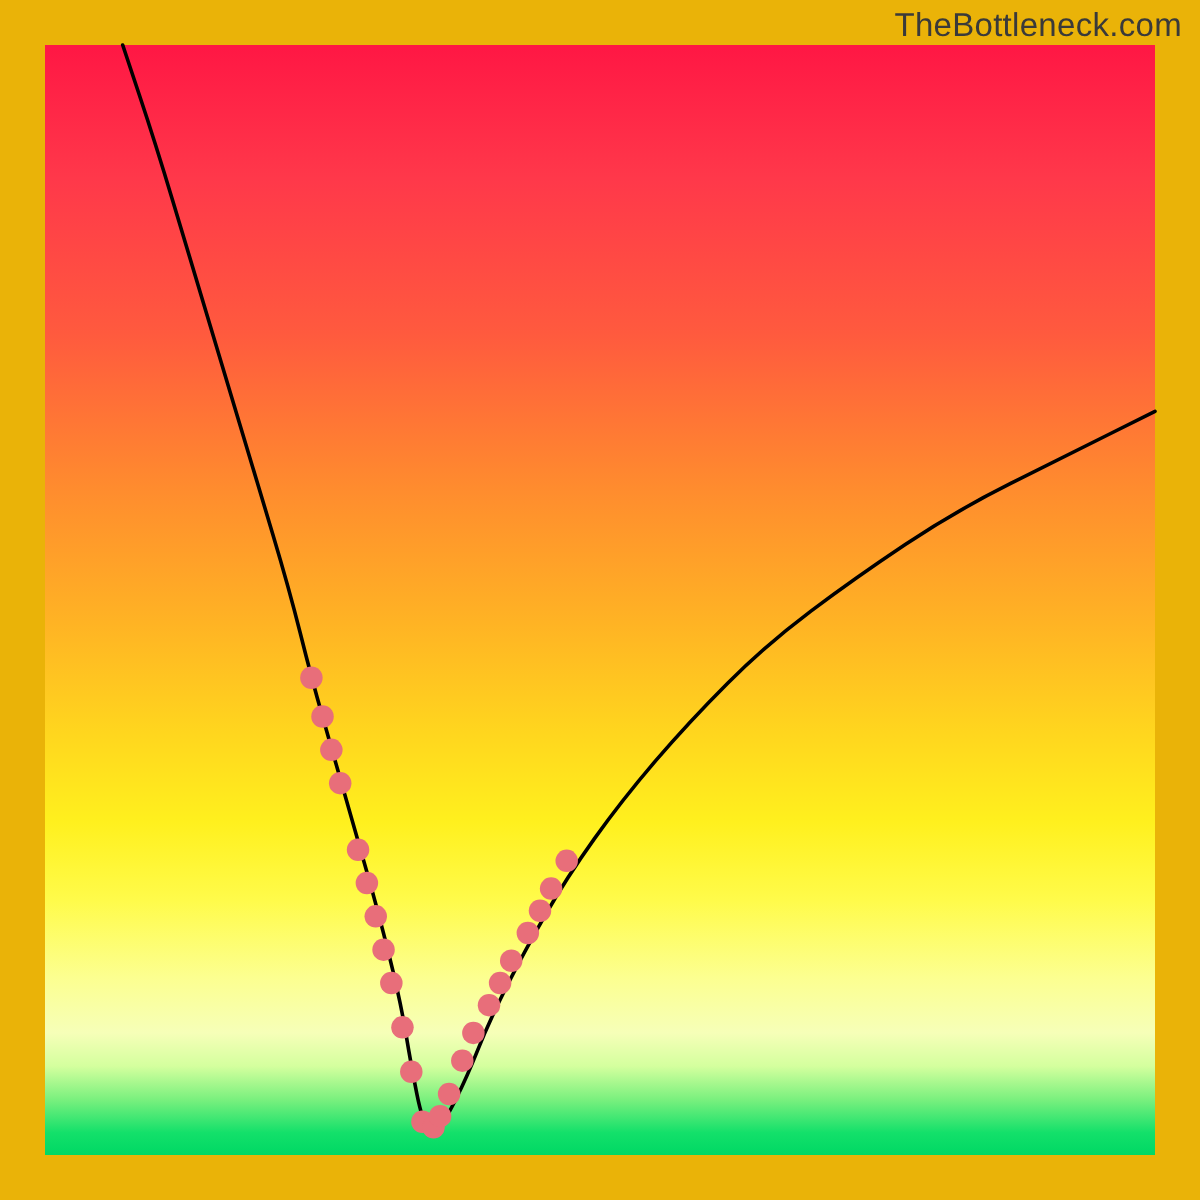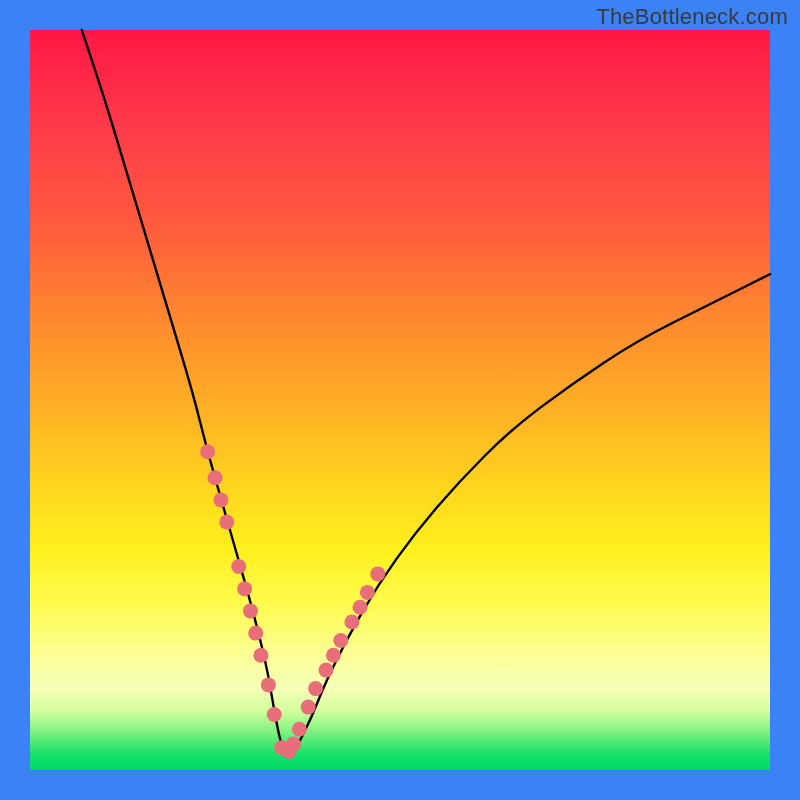--- a/index.html
+++ b/index.html
@@ -8,21 +8,21 @@
     width: 800px;
     height: 800px;
     background: #000;
     overflow: hidden;
     font-family: Arial, Helvetica, sans-serif;
   }
   .outer {
     position: relative;
     width: 800px;
     height: 800px;
-    background: #3b82f6;
+    background: #eab308;
   }
   .plot-area {
     position: absolute;
     left: 30px;
     top: 30px;
     width: 740px;
     height: 740px;
     
     background: linear-gradient(
       to bottom,

